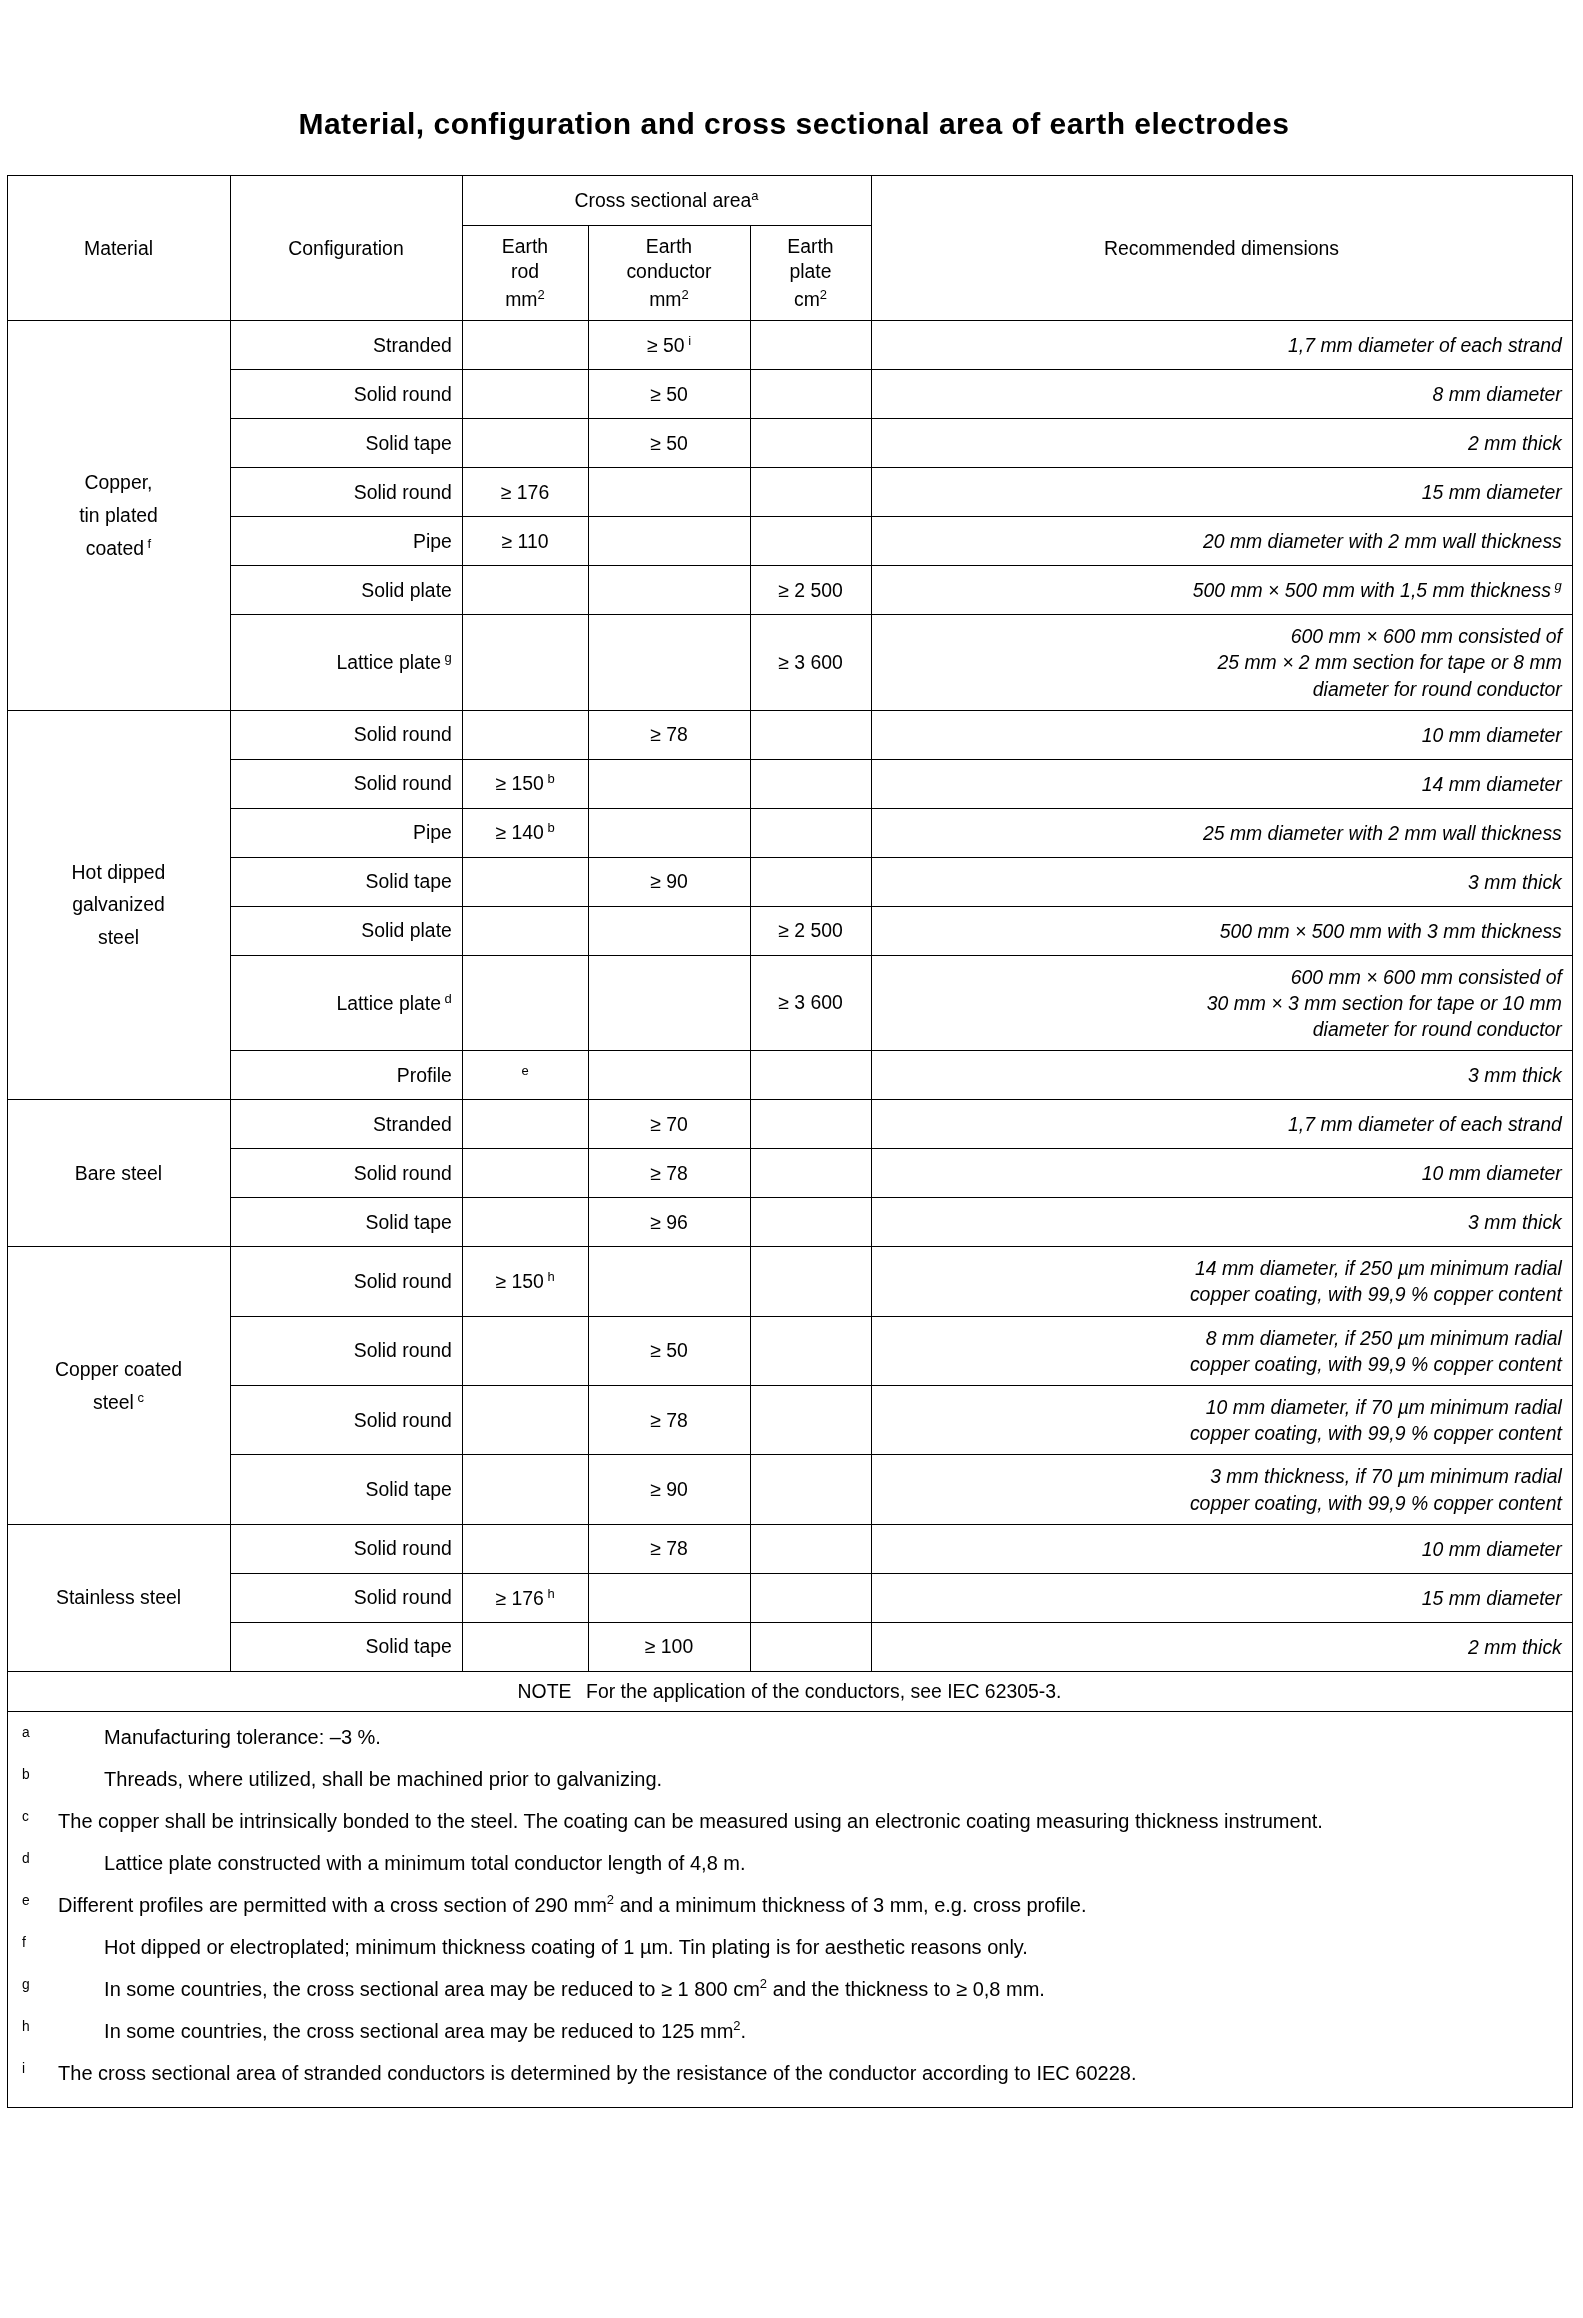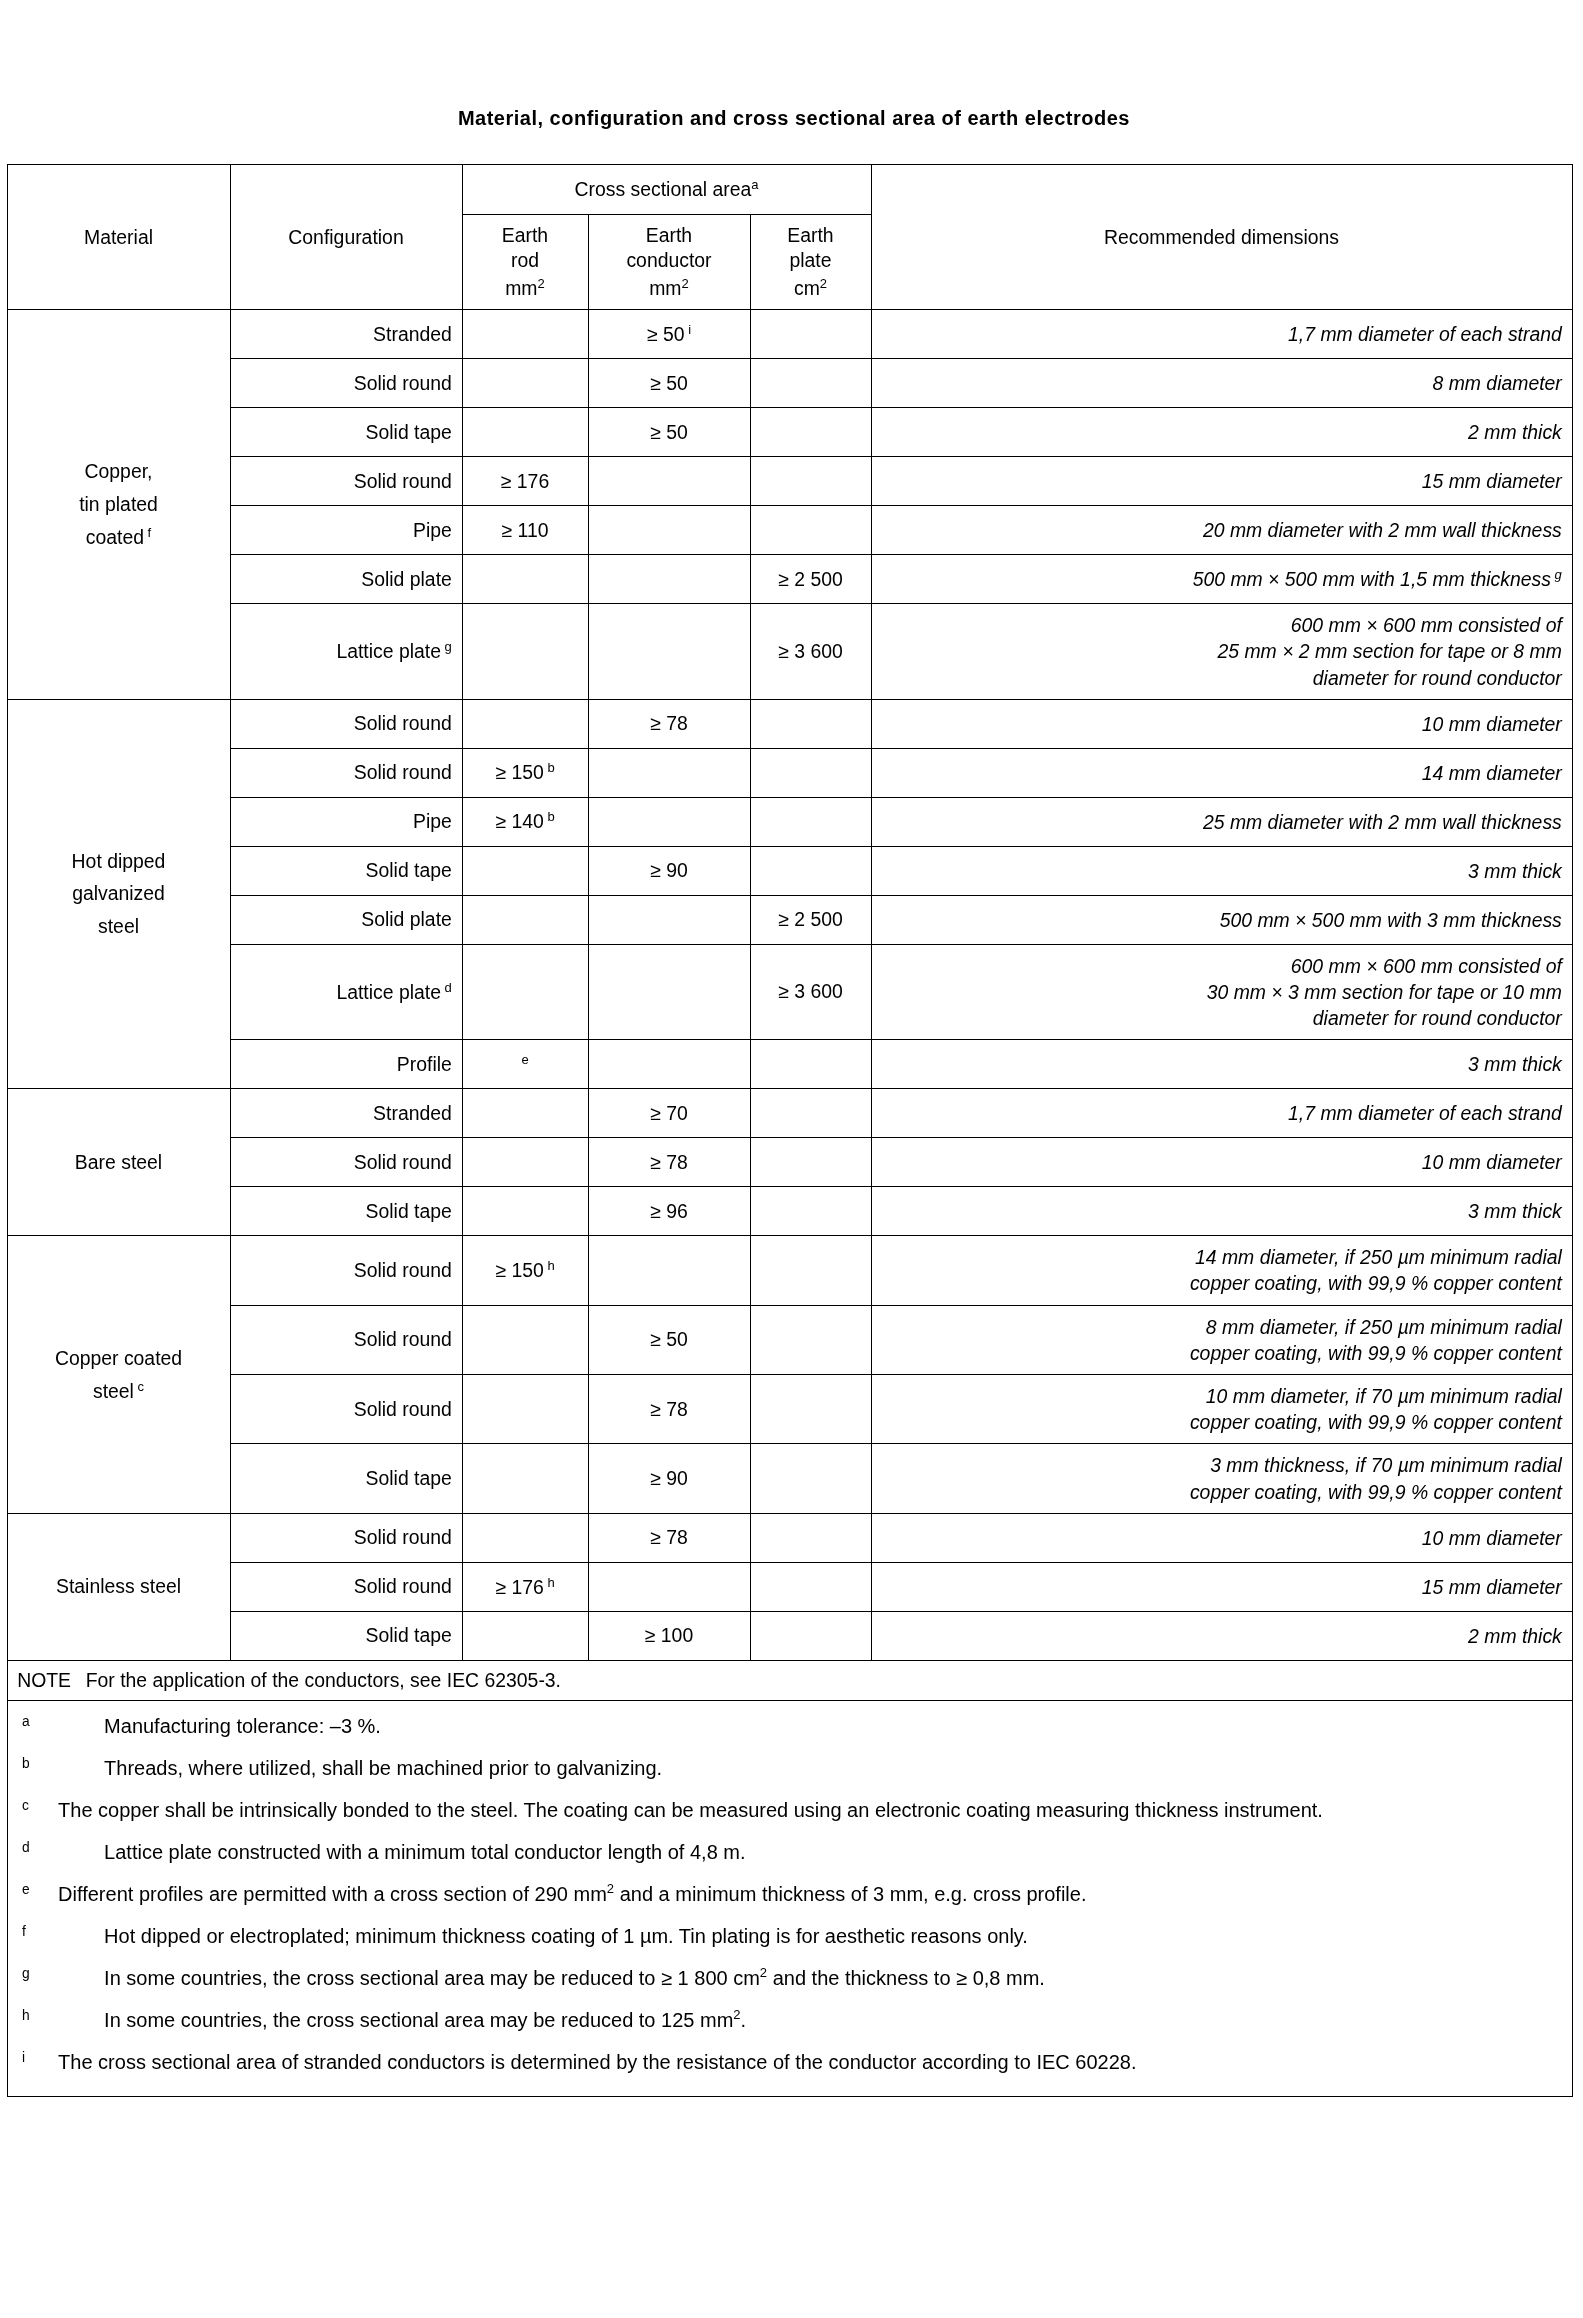--- a/index.html
+++ b/index.html
@@ -16,21 +16,21 @@
   }
   .page {
     position: relative;
     width: 1583px;
     min-height: 2319px;
     box-sizing: border-box;
     padding: 0 9.7px 0 6.5px;
   }
   .doc-title {
     text-align: center;
-    font-size: 20px;
+    font-size: 30px;
     font-weight: bold;
     letter-spacing: 0.5px;
     padding-top: 107px;
     padding-bottom: 0;
     margin: 0 0 0 8px;
   }
 
   table.main {
     border-collapse: collapse;
     width: 1565px;
@@ -93,21 +93,21 @@
     line-height: 1.35;
     padding-left: 13px;
     font-style: italic;
   }
   tr.r-tall td { height: 87px; }
   tr.r-norm td { height: 49px; }
   tr.r-mid  td { height: 68px; }
 
   td.note {
     font-size: 20px;
-    text-align: left;
+    text-align: center;
     padding: 11.3px 13px;
   }
   td.note .lbl { margin-right: 14.6px; }
   .fn-wrap {
     border: 1.3px solid #000;
     border-top: none;
     padding: 11.3px 18px 16px 14.6px;
   }
   .fn-row {
     display: flex;

